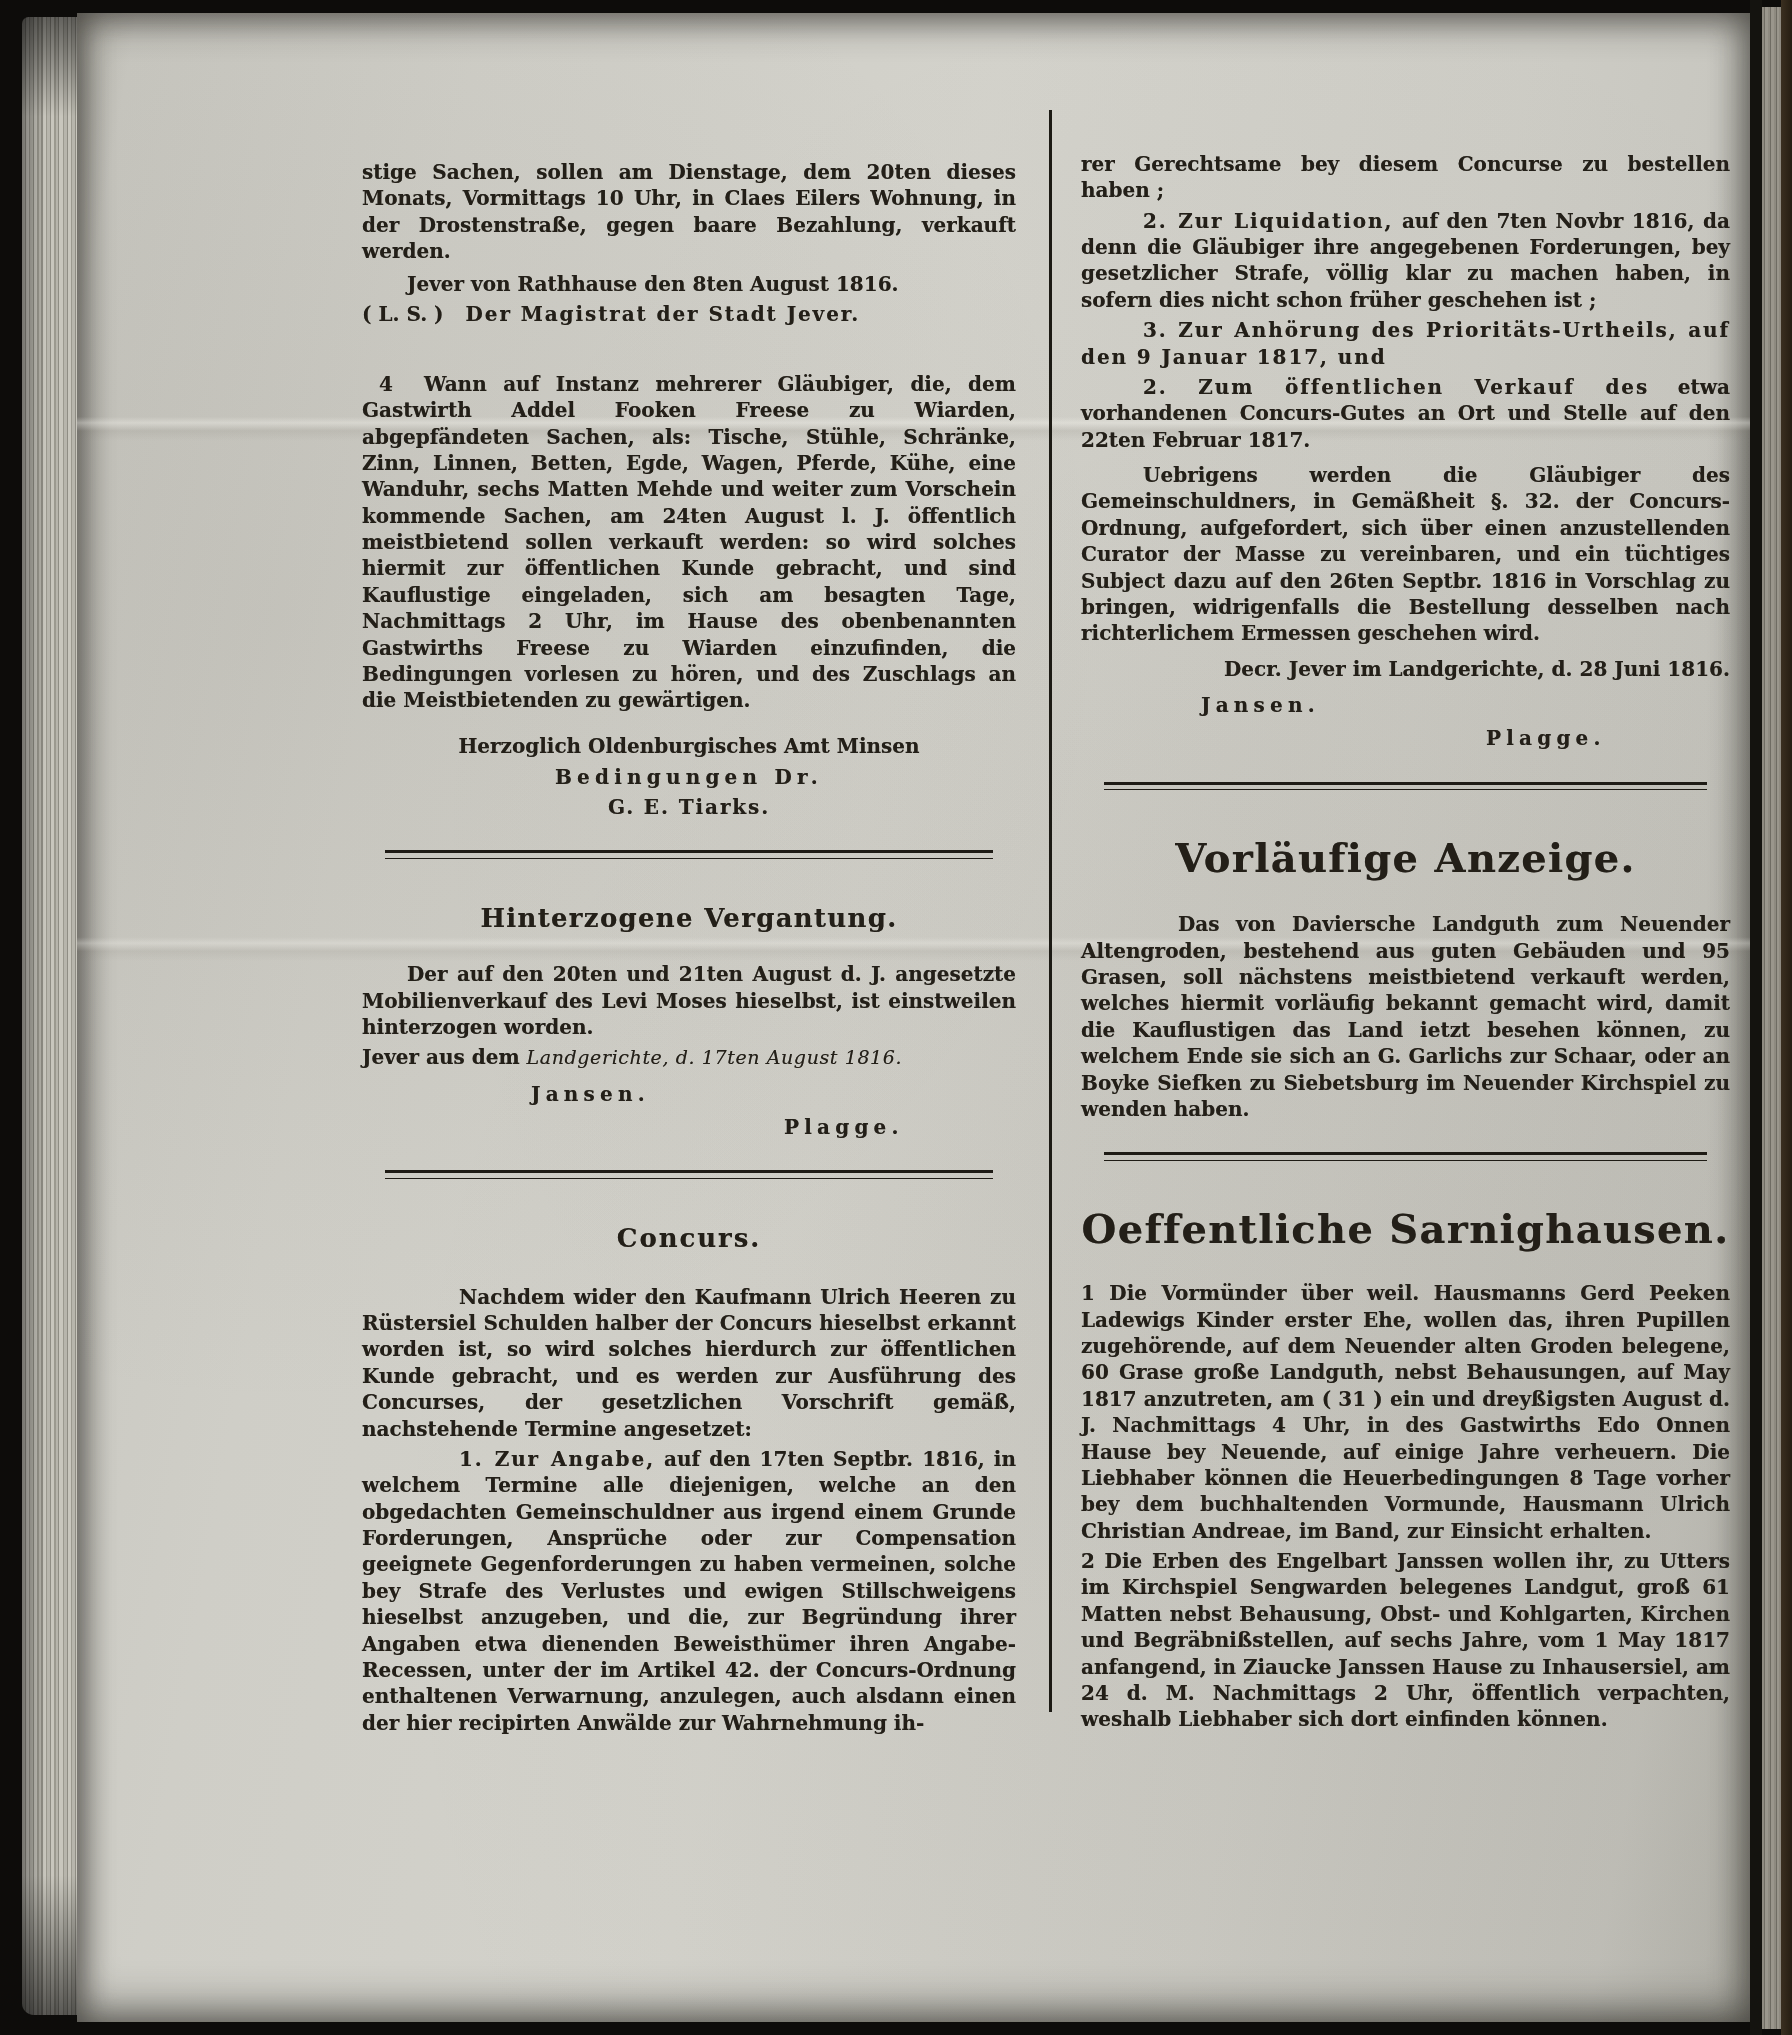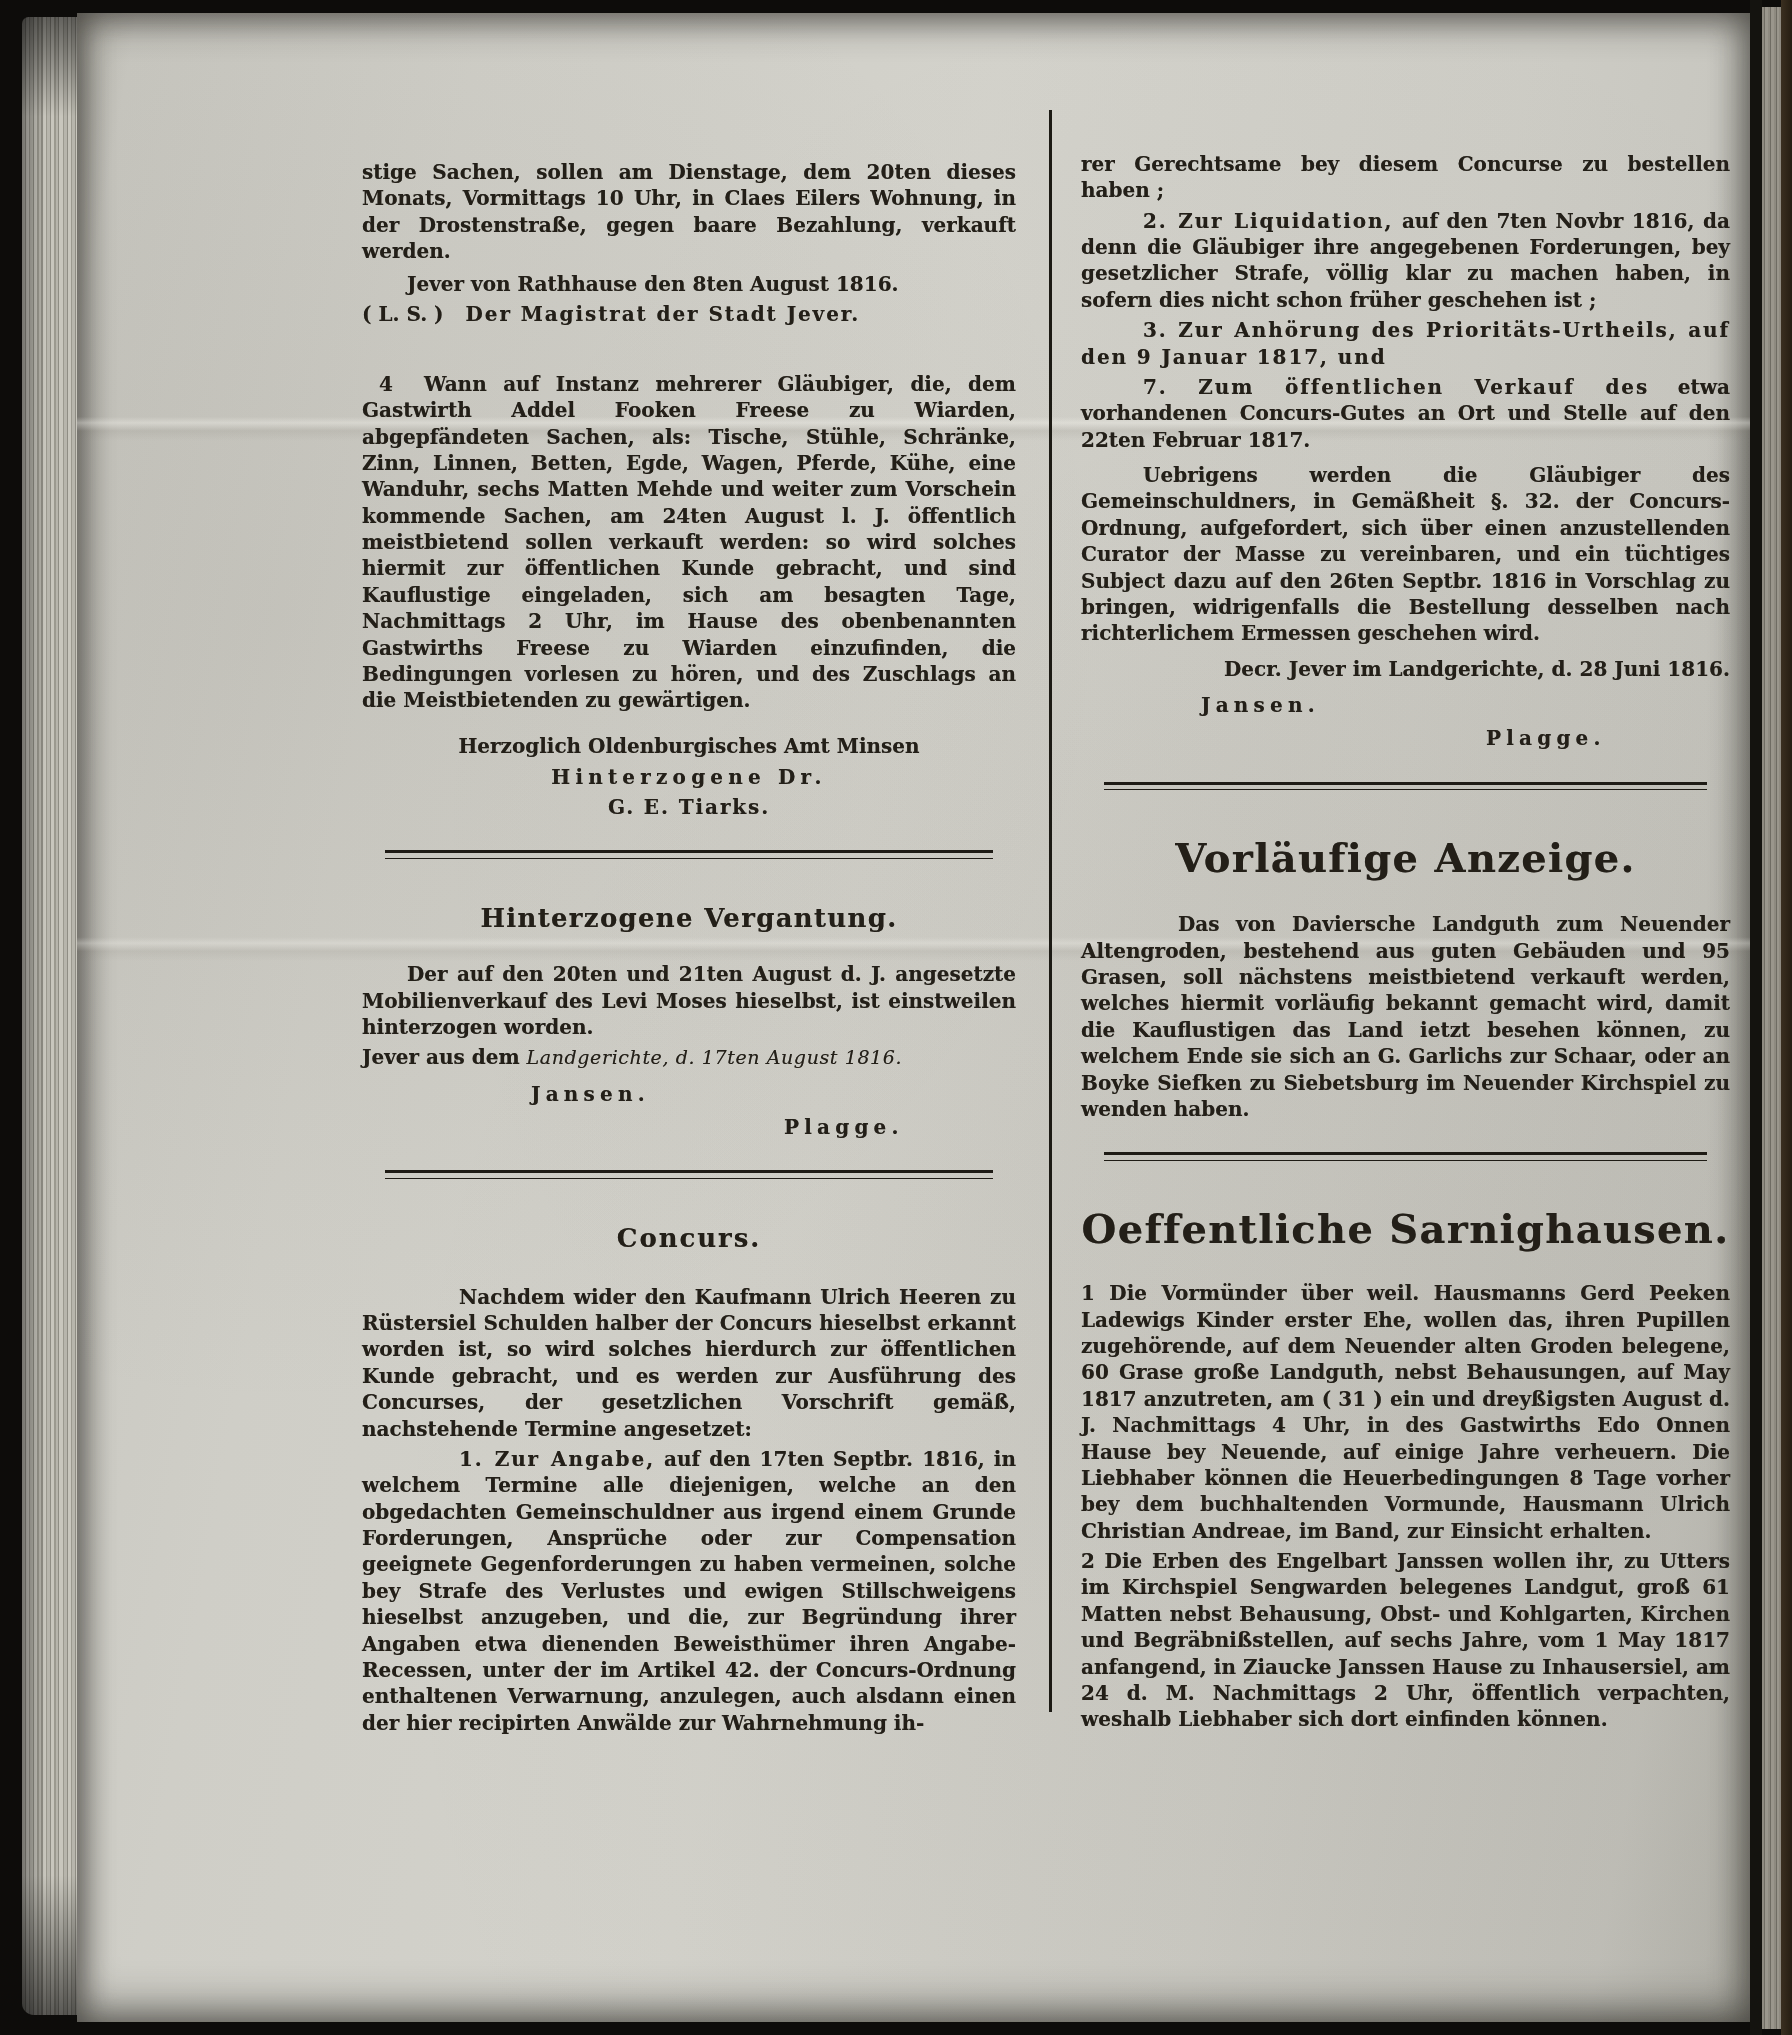--- a/index.html
+++ b/index.html
@@ -108,21 +108,21 @@
         <p class="body">
           <span>( L. S. )</span><span class="spread-sm ml">Der Magistrat der Stadt Jever.</span>
         </p>
       </section>
 
       <section class="sec gap-top">
         <p class="body">
           <span class="item-no">4</span><span>Wann auf Instanz mehrerer Gläubiger, die, dem Gastwirth Addel Fooken Freese zu Wiarden, abgepfändeten Sachen, als: Tische, Stühle, Schränke, Zinn, Linnen, Betten, Egde, Wagen, Pferde, Kühe, eine Wanduhr, sechs Matten Mehde und weiter zum Vorschein kommende Sachen, am 24ten August l. J. öffentlich meistbietend sollen verkauft werden: so wird solches hiermit zur öffentlichen Kunde gebracht, und sind Kauflustige eingeladen, sich am besagten Tage, Nachmittags 2 Uhr, im Hause des obenbenannten Gastwirths Freese zu Wiarden einzufinden, die Bedingungen vorlesen zu hören, und des Zuschlags an die Meistbietenden zu gewärtigen.</span>
         </p>
         <p class="body center" style="margin-top:19.5px">Herzoglich Oldenburgisches Amt Minsen</p>
-        <p class="body center spread">Hinterzogene Dr.</p>
+        <p class="body center spread">Bedingungen Dr.</p>
         <p class="body center spread-sm">G. E. Tiarks.</p>
       </section>
 
       <div class="rule2"></div>
 
       <section class="sec">
         <h2 class="heading">Hinterzogene Vergantung.</h2>
         <p class="body indent" style="margin-top:28.5px">Der auf den 20ten und 21ten August d. J. angesetzte Mobilienverkauf des Levi Moses hieselbst, ist einstweilen hinterzogen worden.</p>
         <p class="body">
           <span>Jever aus dem </span><span class="small">Landgerichte, d. 17ten August 1816.</span>
@@ -145,21 +145,21 @@
 
     <div class="col col-right">
 
       <section class="sec">
         <p class="body">rer Gerechtsame bey diesem Concurse zu bestellen haben ;</p>
         <p class="body indent-md">
           <span class="spread-sm">2. Zur Liquidation,</span><span> auf den 7ten Novbr 1816, da denn die Gläubiger ihre angegebenen Forderungen, bey gesetzlicher Strafe, völlig klar zu machen haben, in sofern dies nicht schon früher geschehen ist ;</span>
         </p>
         <p class="body indent-md spread-sm">3. Zur Anhörung des Prioritäts-Urtheils, auf den 9 Januar 1817, und</p>
         <p class="body indent-md">
-          <span class="spread-sm">7. Zum öffentlichen Verkauf des</span><span> etwa vorhandenen Concurs-Gutes an Ort und Stelle auf den 22ten Februar 1817.</span>
+          <span class="spread-sm">2. Zum öffentlichen Verkauf des</span><span> etwa vorhandenen Concurs-Gutes an Ort und Stelle auf den 22ten Februar 1817.</span>
         </p>
         <p class="body indent-md" style="margin-top:9px">Uebrigens werden die Gläubiger des Gemeinschuldners, in Gemäßheit §. 32. der Concurs-Ordnung, aufgefordert, sich über einen anzustellenden Curator der Masse zu vereinbaren, und ein tüchtiges Subject dazu auf den 26ten Septbr. 1816 in Vorschlag zu bringen, widrigenfalls die Bestellung desselben nach richterlichem Ermessen geschehen wird.</p>
         <p class="body dateline-sm">Decr. Jever im Landgerichte, d. 28 Juni 1816.</p>
         <p class="body spread sig-jansen-r">Jansen.</p>
         <p class="body spread sig-plagge-r">Plagge.</p>
       </section>
 
       <div class="rule2"></div>
 
       <section class="sec">

